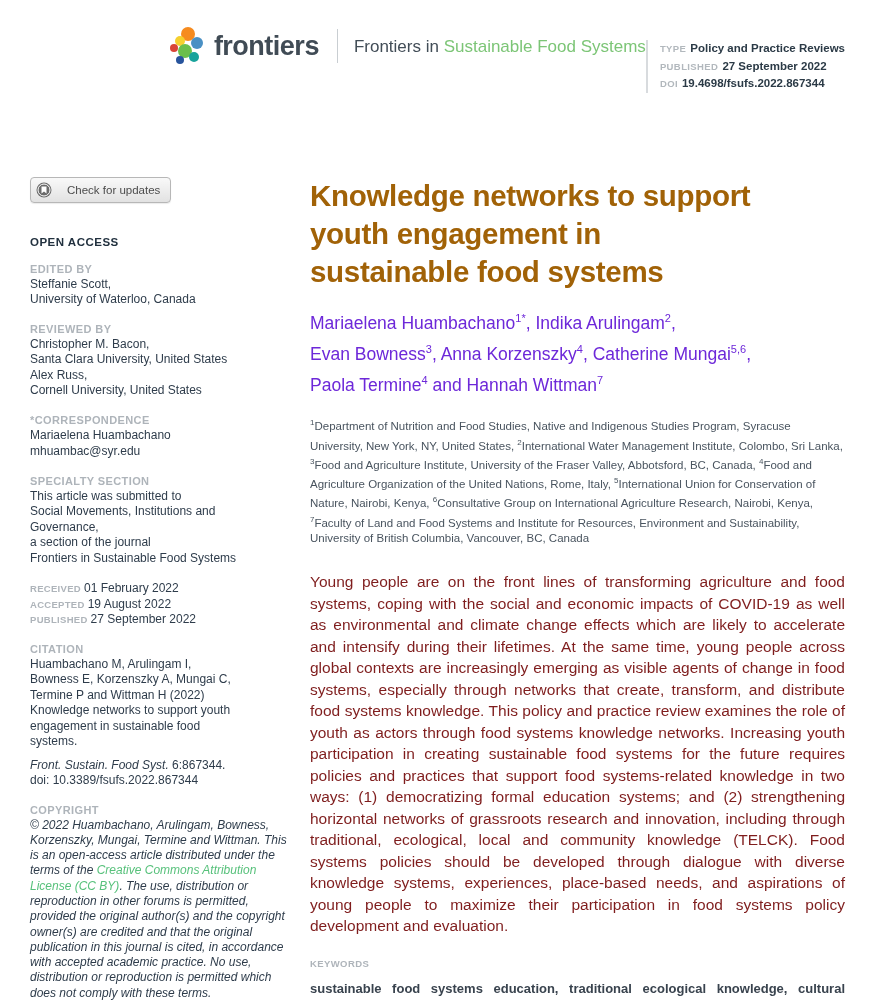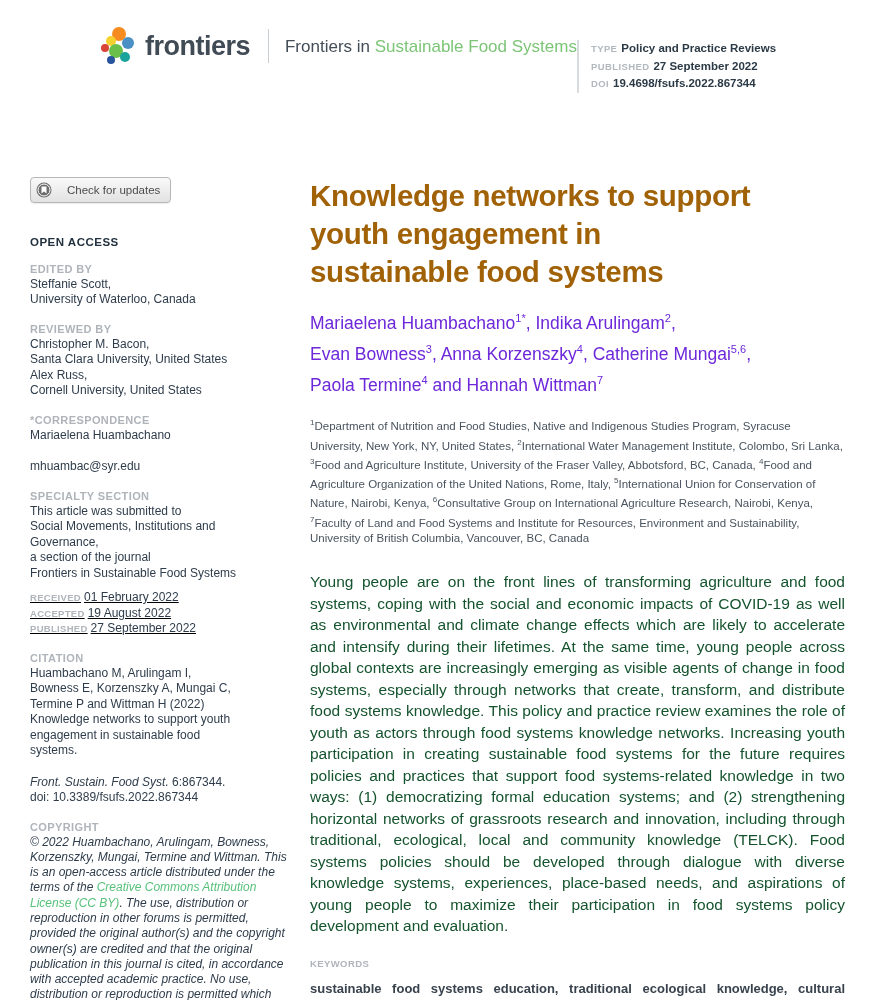--- a/index.html
+++ b/index.html
@@ -1,21 +1,21 @@
 <!DOCTYPE html>
 <html><head>
 <meta charset="utf-8">
 <style>
   * { margin:0; padding:0; box-sizing:border-box; }
   html,body { width:873px; height:1000px; background:#ffffff; overflow:hidden;
     font-family:"Liberation Sans", sans-serif; }
   .page { padding:26px 28px 0 30px; }
 
   
-  .header { display:flex; justify-content:center; align-items:flex-start; }
+  .header { display:flex; justify-content:flex-end; align-items:flex-start; }
   .brand { display:flex; align-items:center; }
   .logo-icon { width:36px; height:40px; margin-right:10px; }
   .brand-name { font-size:27px; font-weight:bold; color:#404b55; letter-spacing:-0.5px; }
   .brand-divider { width:1px; height:34px; background:#c9ced2; margin:0 16px 0 18px; }
   .journal-line { font-size:17px; color:#424d57; padding-top:2px; }
   .journal-green { color:#7cc576; }
   .meta-block { border-left:2px solid #d8dbde; padding-left:12px; margin-top:14px; }
   .meta-row { font-size:11.5px; line-height:16.5px; white-space:nowrap; }
   .meta-label { color:#b2b8bd; font-size:9.5px; font-weight:bold; letter-spacing:.4px; margin-right:4px; }
   .meta-value { color:#2b3a46; font-weight:bold; }
@@ -40,21 +40,21 @@
   .copyright-text { margin-top:2px; font-size:12px; color:#2e3c4b; line-height:15.3px; font-style:italic; }
   .cc-link { color:#57c17b; text-decoration:none; cursor:pointer; }
 
   
   .title { font-size:29.5px; font-weight:600; color:#a16207; line-height:38px;
     letter-spacing:-0.3px; white-space:pre-line; }
   .authors { margin-top:14px; font-size:17.5px; font-weight:500; color:#6d28d9; line-height:26.5px; }
   .authors sup { font-size:11px; }
   .affiliations { margin-top:17px; font-size:11.5px; color:#49545f; line-height:15.4px; }
   .affiliations sup { font-size:8px; }
-  .abstract { margin-top:25px; font-size:15.5px; line-height:21.5px; color:#14532d; text-align:justify; }
+  .abstract { margin-top:25px; font-size:15.5px; line-height:21.5px; color:#7f1d1d; text-align:justify; }
   .kw-label { margin-top:21px; font-size:9.5px; font-weight:bold; color:#aeb4ba; letter-spacing:.4px; }
   .keywords { margin-top:10px; font-size:13px; font-weight:bold; color:#39434e;
     text-align:justify; line-height:19px; }
 </style>
 </head>
 <body>
 
 <div class="page">
 
   <div class="header">
@@ -106,43 +106,43 @@
 University of Waterloo, Canada</div>
 
       <div class="side-label">REVIEWED BY</div>
       <div class="side-text">Christopher M. Bacon,
 Santa Clara University, United States
 Alex Russ,
 Cornell University, United States</div>
 
       <div class="side-label">*CORRESPONDENCE</div>
       <div class="side-text">Mariaelena Huambachano</div>
-      <div class="side-text" style="margin-top:16px;"><a class="email-link">mhuambac@syr.edu</a></div>
+      <div class="side-text" style="margin-top:1px;"><a class="email-link">mhuambac@syr.edu</a></div>
 
       <div class="side-label">SPECIALTY SECTION</div>
       <div class="side-text">This article was submitted to
 Social Movements, Institutions and
 Governance,
 a section of the journal
 Frontiers in Sustainable Food Systems</div>
 
-      <div style="margin-top:9px;text-decoration:underline;">
+      <div style="margin-top:15px;">
         <div class="date-row"><span class="date-label">RECEIVED</span><span>01 February 2022</span></div>
         <div class="date-row"><span class="date-label">ACCEPTED</span><span>19 August 2022</span></div>
         <div class="date-row"><span class="date-label">PUBLISHED</span><span>27 September 2022</span></div>
       </div>
 
       <div class="side-label">CITATION</div>
       <div class="side-text">Huambachano M, Arulingam I,
 Bowness E, Korzenszky A, Mungai C,
 Termine P and Wittman H (2022)
 Knowledge networks to support youth
 engagement in sustainable food
 systems.</div>
-      <div class="side-text" style="margin-top:16px;"><span class="cit-journal">Front. Sustain. Food Syst.</span><span> 6:867344.</span></div>
+      <div class="side-text" style="margin-top:8px;"><span class="cit-journal">Front. Sustain. Food Syst.</span><span> 6:867344.</span></div>
       <div class="side-text" style="margin-top:0;">doi: 10.3389/fsufs.2022.867344</div>
 
       <div class="side-label">COPYRIGHT</div>
       <div class="copyright-text"><span>© 2022 Huambachano, Arulingam, Bowness, Korzenszky, Mungai, Termine and Wittman. This is an open-access article distributed under the terms of the </span><a class="cc-link">Creative Commons Attribution License (CC BY)</a><span>. The use, distribution or reproduction in other forums is permitted, provided the original author(s) and the copyright owner(s) are credited and that the original publication in this journal is cited, in accordance with accepted academic practice. No use, distribution or reproduction is permitted which does not comply with these terms.</span></div>
     </div>
 
     <div class="main">
       <h1 class="title">Knowledge networks to support
 youth engagement in
 sustainable food systems</h1>

